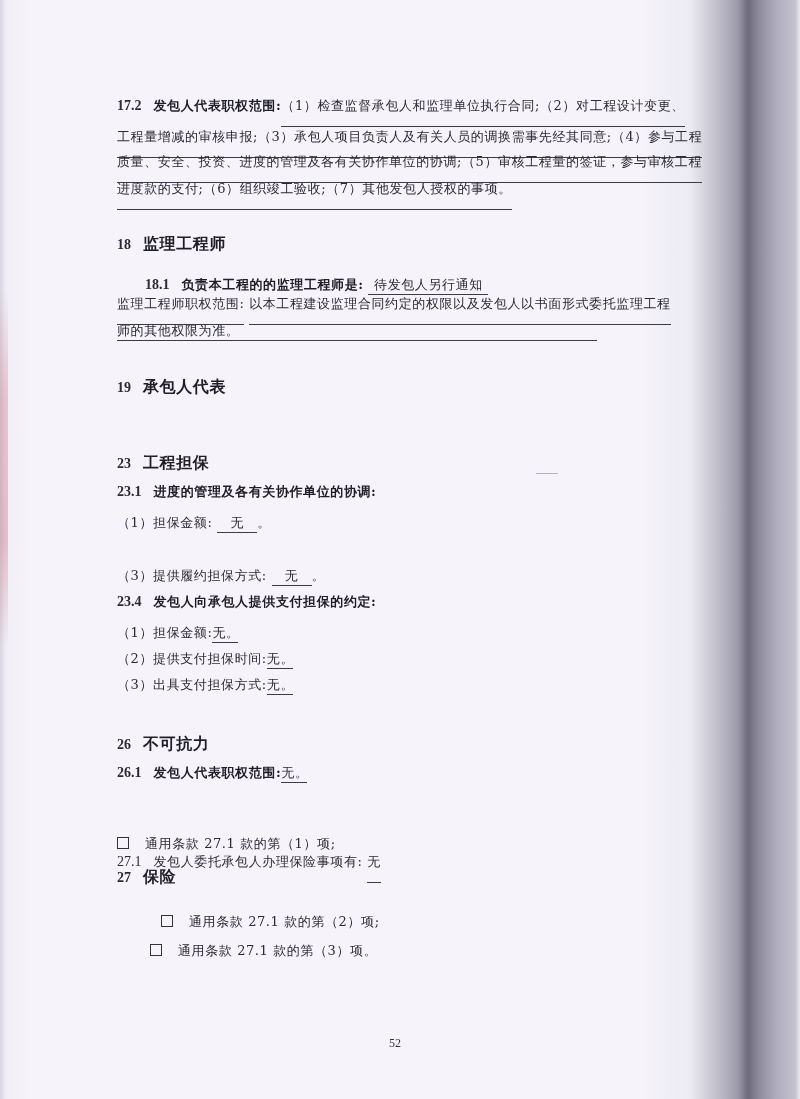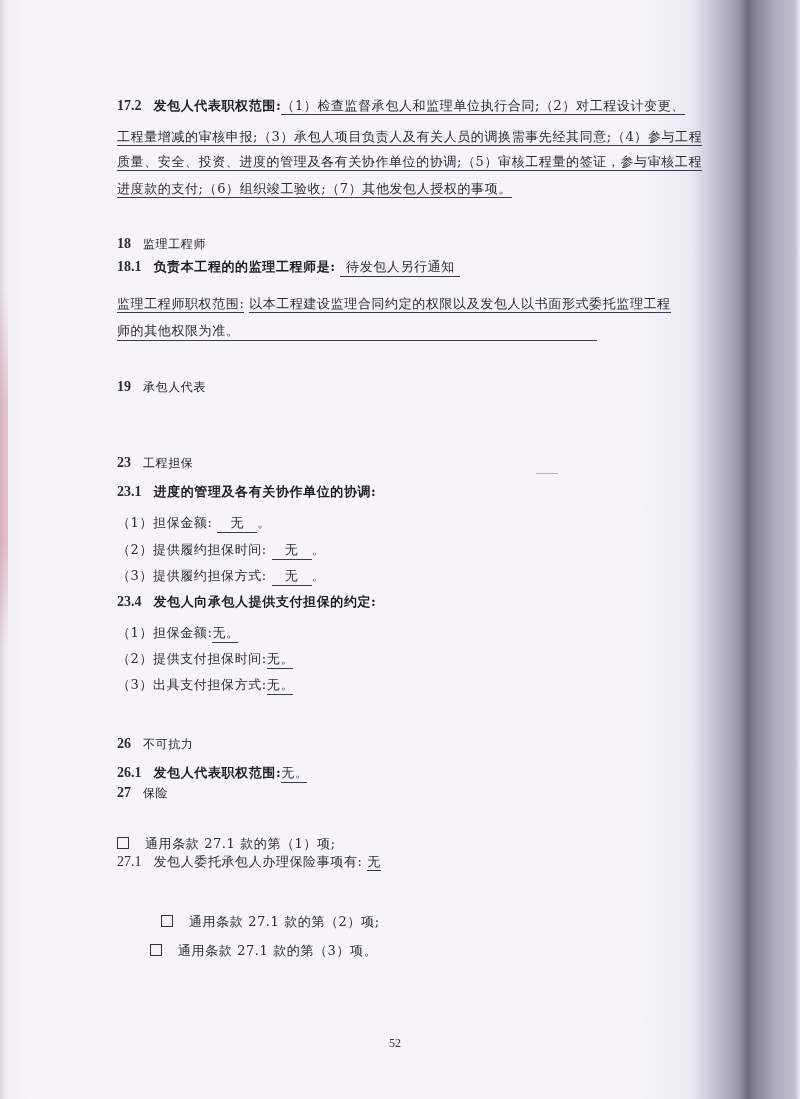--- a/index.html
+++ b/index.html
@@ -18,23 +18,23 @@
   }
   .stain {
     position: absolute; left: 0; top: 290px; width: 8px; height: 360px;
     background: linear-gradient(180deg, rgba(210,140,150,0) 0%, rgba(205,120,135,0.35) 30%, rgba(205,120,135,0.4) 70%, rgba(210,140,150,0) 100%);
   }
   .line {
     position: absolute; left: 117px; font-size: 13px; line-height: 18px; white-space: nowrap;
     letter-spacing: 0.6px;
   }
   .b { font-weight: bold; color: #1e1e26; }
-  .h { font-family: "DejaVu Sans", "Liberation Sans", sans-serif; font-weight: normal; font-size: 12px; color: #1e1e26; }
+  .h { font-family: "DejaVu Sans", "Liberation Sans", sans-serif; font-weight: bold; font-size: 16px; color: #1e1e26; }
   .num { font-family: "Liberation Serif", serif; font-weight: bold; font-size: 14px; margin-right: 12px; letter-spacing: 0; }
-  .u { border-bottom: 1px solid #3a3a4a; padding-bottom: 1px; }
+  .u { border-bottom: 1px solid #3a3a4a; padding-bottom: 13px; }
   .fill { display: inline-block; text-align: center; border-bottom: 1px solid #3a3a4a; }
   .cb { display: inline-block; width: 10px; height: 10px; border: 1px solid #333; margin-right: 16px; vertical-align: -1px; }
   .pagenum { position: absolute; left: 389px; top: 1036px; font-family: "Liberation Serif", serif; font-size: 12px; color: #333; }
   .redact { display: inline-block; width: 44px; height: 14px; background: #ffffff; vertical-align: -2px; }
   .faint { position: absolute; height: 1px; background: rgba(60,60,80,0.35); }
 </style>
 </head>
 <body>
 
 <div class="page">
@@ -49,21 +49,21 @@
   <div class="line" style="top:153px;">
     <span class="u">质量、安全、投资、进度的管理及各有关协作单位的协调;（5）审核工程量的签证，参与审核工程</span>
   </div>
   <div class="line" style="top:180px;">
     <span class="u">进度款的支付;（6）组织竣工验收;（7）其他发包人授权的事项。</span>
   </div>
 
   <div class="line" style="top:235px;">
     <span class="num">18</span><span class="h">监理工程师</span>
   </div>
-  <div class="line" style="top:258px;">
+  <div class="line" style="top:276px;margin-left:28px;">
     <span class="num">18.1</span><span class="b">负责本工程的的监理工程师是:</span>
     <span class="fill" style="width:120px;">待发包人另行通知</span>
   </div>
   <div class="line" style="top:295px;">
     <span class="u">监理工程师职权范围:</span> <span class="u">以本工程建设监理合同约定的权限以及发包人以书面形式委托监理工程</span>
   </div>
   <div class="line" style="top:322px;">
     <span class="fill" style="width:480px; text-align:left;">师的其他权限为准。</span>
   </div>
 
@@ -73,23 +73,20 @@
 
   <div class="line" style="top:454px;">
     <span class="num">23</span><span class="h">工程担保</span>
   </div>
   <div class="faint" style="left:536px; top:473px; width:22px;"></div>
   <div class="line" style="top:483px;">
     <span class="num">23.1</span><span class="b">进度的管理及各有关协作单位的协调:</span>
   </div>
   <div class="line" style="top:514px;">
     <span>（1）担保金额:</span> <span class="fill" style="width:40px;">无</span>。
-  </div>
-  <div class="line" style="top:541px;">
-    <span>（2）提供履约担保时间:</span> <span class="fill" style="width:40px;">无</span>。
   </div>
   <div class="line" style="top:567px;">
     <span>（3）提供履约担保方式:</span> <span class="fill" style="width:40px;">无</span>。
   </div>
 
   <div class="line" style="top:593px;">
     <span class="num">23.4</span><span class="b">发包人向承包人提供支付担保的约定:</span>
   </div>
   <div class="line" style="top:624px;">
     <span>（1）担保金额:</span><span class="fill" style="width:26px;">无。</span>
@@ -101,21 +98,21 @@
     <span>（3）出具支付担保方式:</span><span class="fill" style="width:26px;">无。</span>
   </div>
 
   <div class="line" style="top:735px;">
     <span class="num">26</span><span class="h">不可抗力</span>
   </div>
   <div class="line" style="top:764px;">
     <span class="num">26.1</span><span class="b">发包人代表职权范围:</span><span class="fill" style="width:26px;">无。</span>
   </div>
 
-  <div class="line" style="top:784px;">
+  <div class="line" style="top:868px;">
     <span class="num">27</span><span class="h">保险</span>
   </div>
   <div class="line" style="top:853px;">
     <span class="num" style="font-weight:normal;">27.1</span><span>发包人委托承包人办理保险事项有:</span> <span class="u">无</span>
   </div>
   <div class="line" style="top:835px;">
     <span class="cb"></span><span>通用条款 27.1 款的第（1）项;</span>
   </div>
   <div class="line" style="top:913px;margin-left:44px;">
     <span class="cb"></span><span>通用条款 27.1 款的第（2）项;</span>

